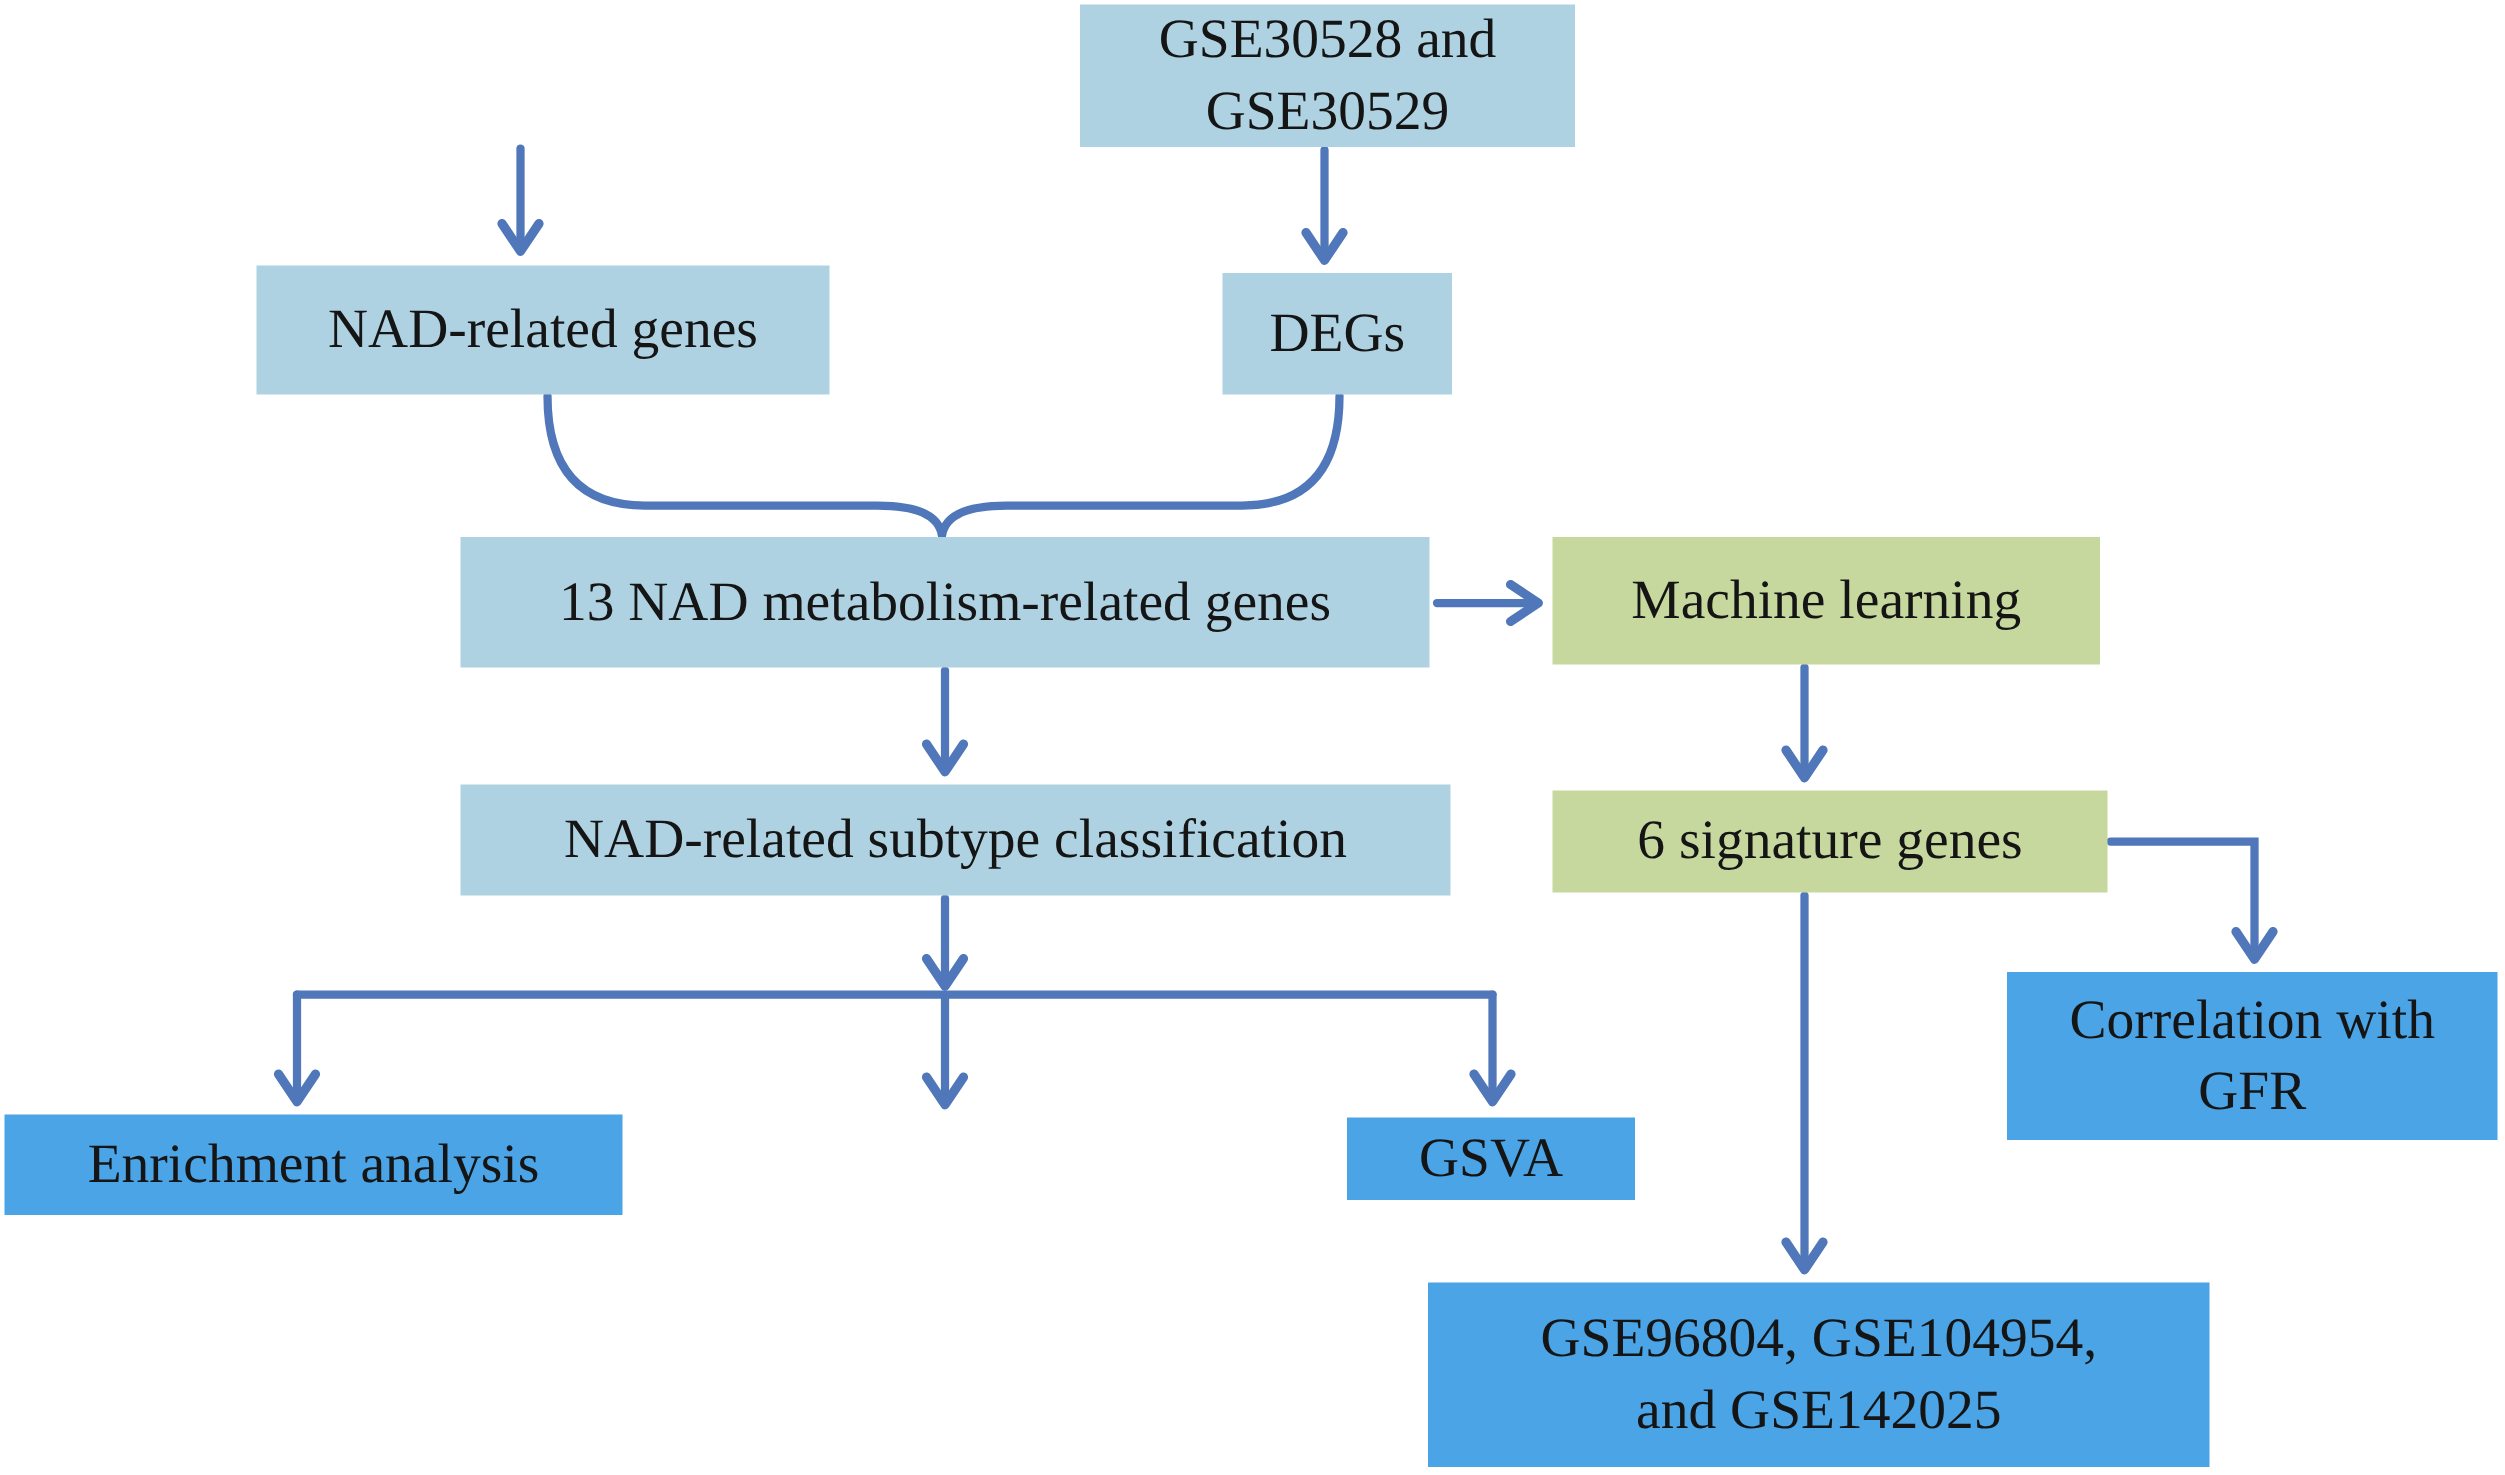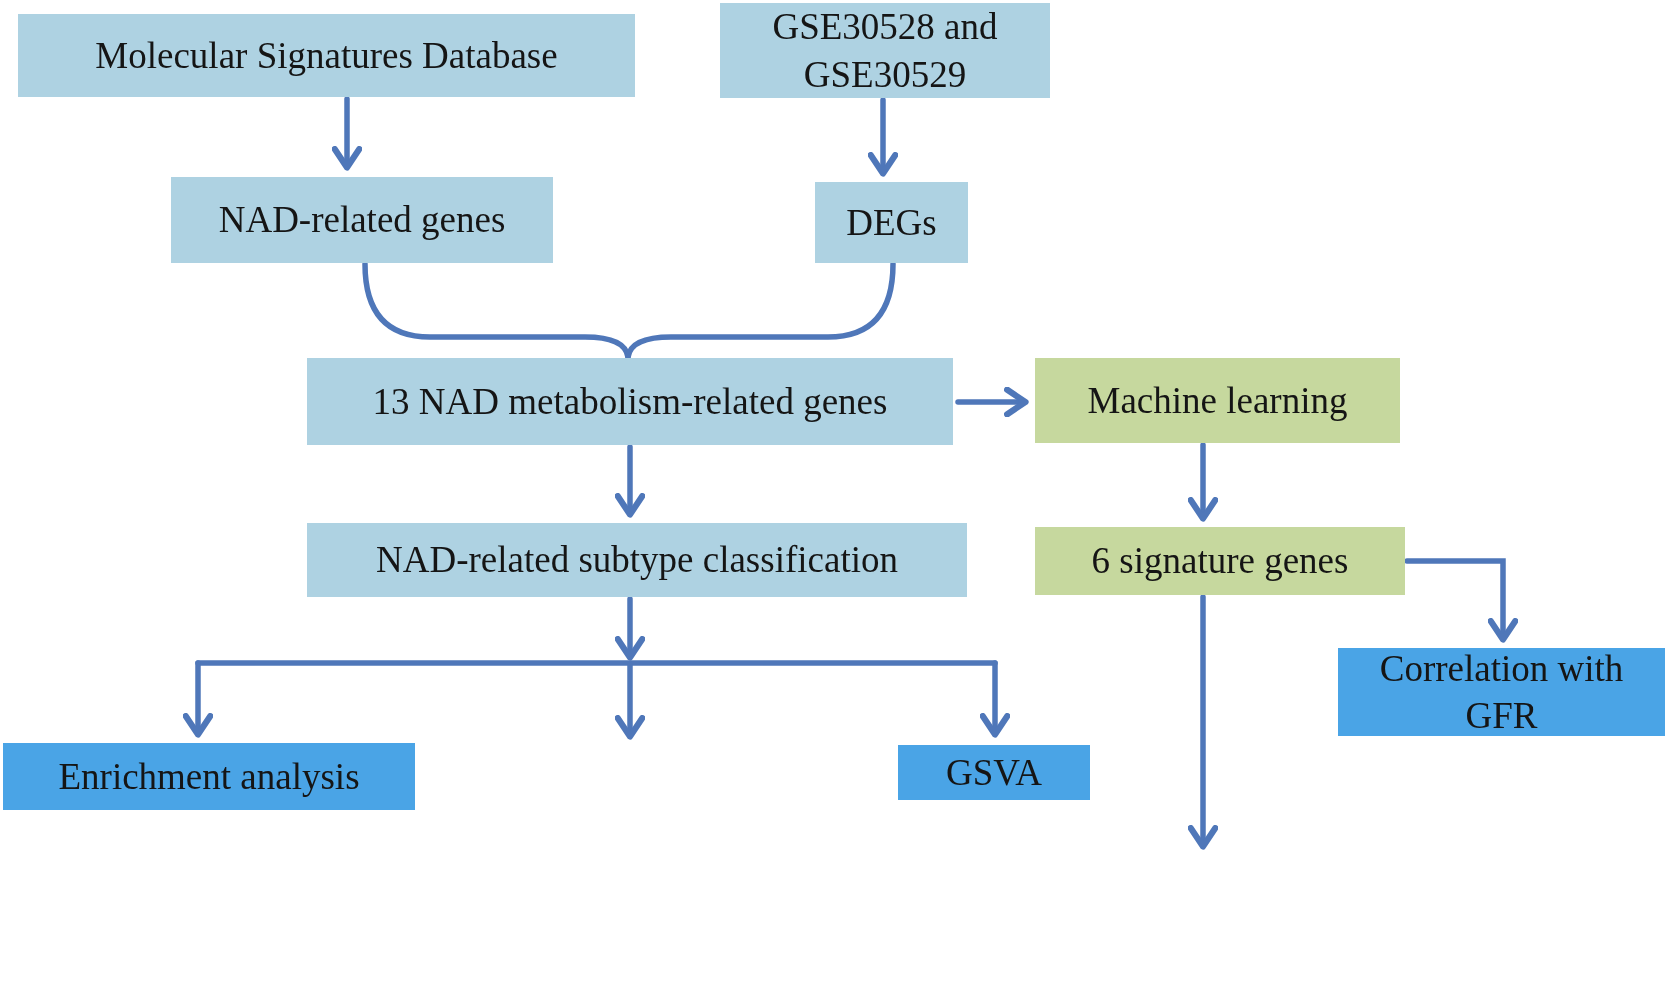--- a/index.html
+++ b/index.html
@@ -76,21 +76,20 @@
 
     <line class="connector" x1="630" y1="665" x2="630" y2="735" marker-end="url(#arrow)"></line>
 
     <line class="connector" x1="995" y1="663" x2="995" y2="733" marker-end="url(#arrow)"></line>
 
     <path class="connector" d="M1407,561 L1503,561 L1503,638" marker-end="url(#arrow)"></path>
 
     <line class="connector" x1="1203" y1="597" x2="1203" y2="845" marker-end="url(#arrow)"></line>
   </svg>
 
-  <div class="node box-light" style="left:18px; top:14px; width:617px; height:83px;">Molecular Signatures Database</div>
 
   <div class="node box-light" style="left:720px; top:3px; width:330px; height:95px;">GSE30528 and
 GSE30529</div>
 
   <div class="node box-light" style="left:171px; top:177px; width:382px; height:86px;">NAD-related genes</div>
 
   <div class="node box-light" style="left:815px; top:182px; width:153px; height:81px;text-align:right;">DEGs</div>
 
   <div class="node box-light" style="left:307px; top:358px; width:646px; height:87px;text-align:right;">13 NAD metabolism-related genes</div>
 
@@ -98,17 +97,19 @@
 
   <div class="node box-light" style="left:307px; top:523px; width:660px; height:74px;">NAD-related subtype classification</div>
 
   <div class="node box-olive" style="left:1035px; top:527px; width:370px; height:68px;">6 signature genes</div>
 
   <div class="node box-blue" style="left:3px; top:743px; width:412px; height:67px;">Enrichment analysis</div>
 
 
   <div class="node box-blue" style="left:898px; top:745px; width:192px; height:55px;">GSVA</div>
 
-  <div class="node box-blue" style="left:1338px; top:648px; width:327px; height:88px;">Correlation with
+  <div class="node box-blue" style="left:1338px; top:648px; width:327px; height:112px;">Correlation with
 GFR</div>
 
+  <div class="node box-blue" style="left:952px; top:855px; width:521px; height:123px;">GSE96804, GSE104954,
+and GSE142025</div>
 
 </div>
 
 </body></html>

